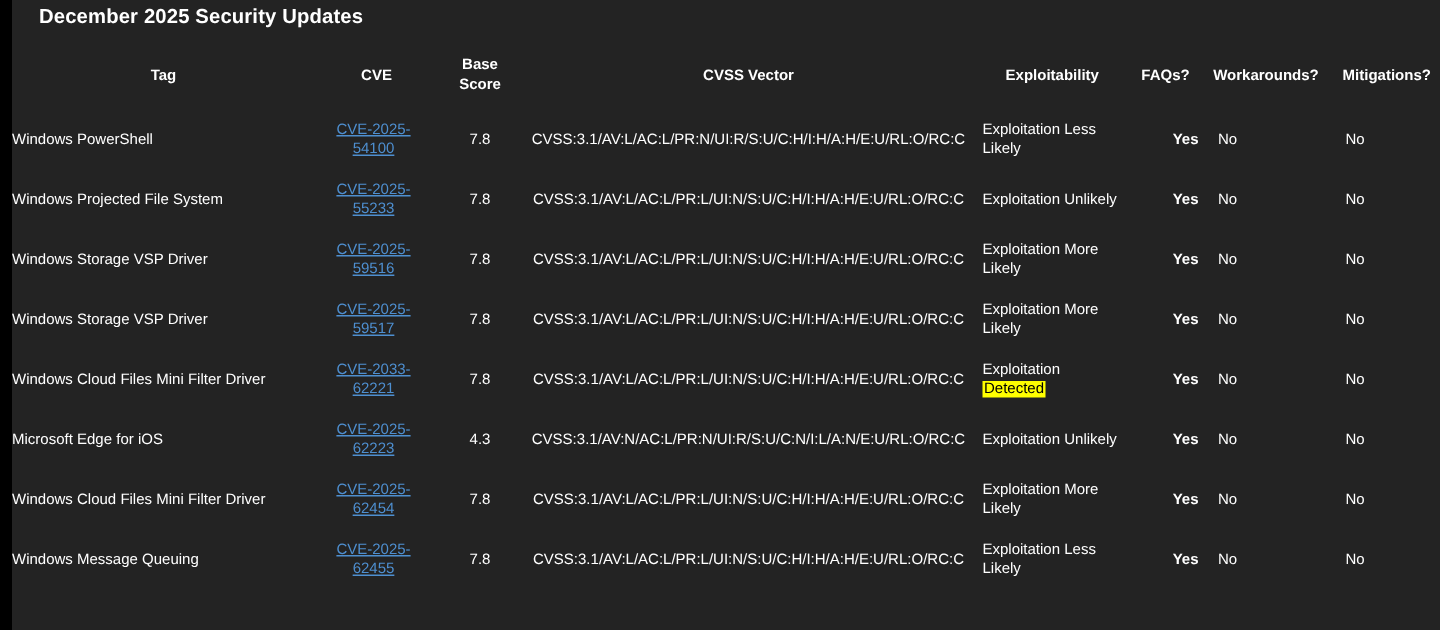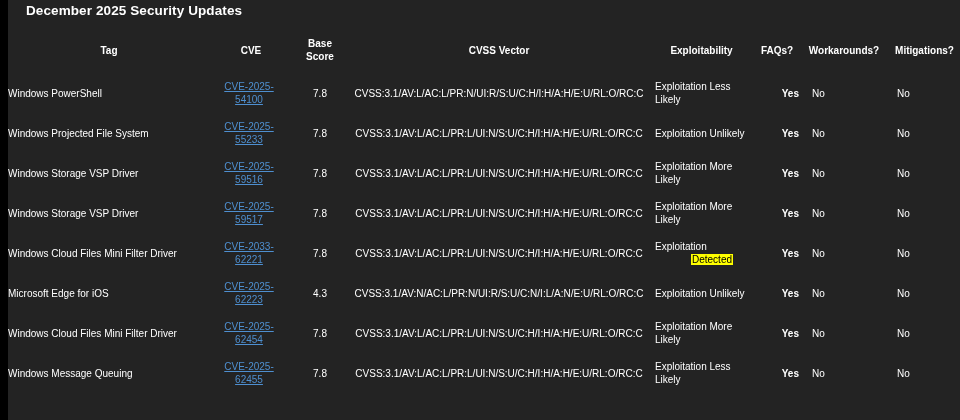--- a/index.html
+++ b/index.html
@@ -83,21 +83,20 @@
     display: inline-block;
     width: 56px;
     word-break: normal;
     overflow-wrap: break-word;
     text-align: center;
   }
   mark.detected {
     background: var(--hl);
     color: #000;
     padding: 0 1px;
-    margin-left: 36px;
   }
 </style>
 </head>
 <body>
 
 <div class="left-strip"></div>
 
 <main class="content">
   <h1 class="page-title">December 2025 Security Updates</h1>
 

